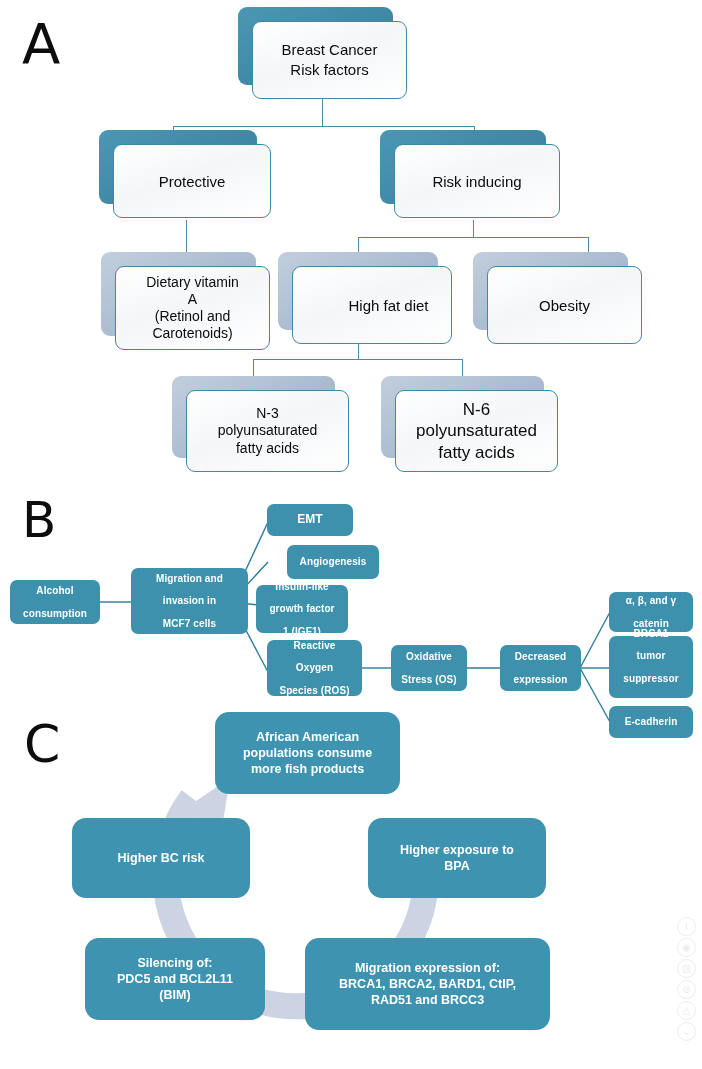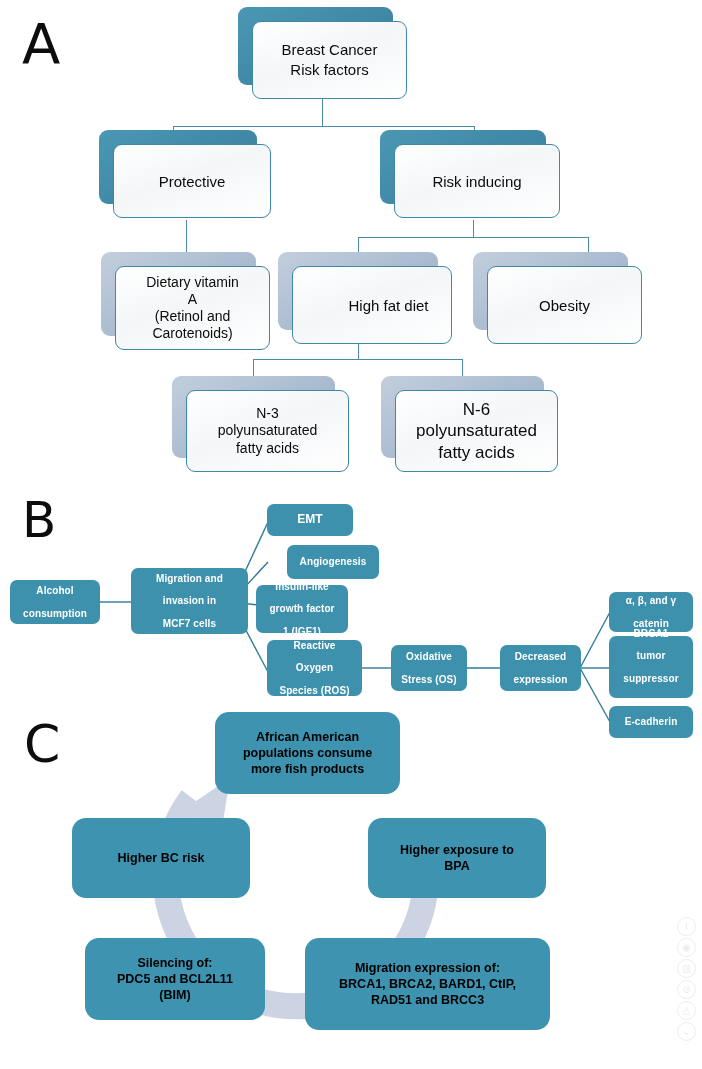--- a/index.html
+++ b/index.html
@@ -37,21 +37,21 @@
   
   .tnode{
     position:absolute;box-sizing:border-box;border-radius:7px;
     background:#3d91ad;color:#ffffff;font-weight:bold;
     display:flex;align-items:center;justify-content:center;text-align:center;
     line-height:1.12;letter-spacing:.1px;
   }
   .tnode span{display:block;padding:0 4px;}
   .cnode{
     position:absolute;box-sizing:border-box;border-radius:14px;
-    background:#3d93b0;color:#000000;font-weight:bold;
+    background:#3d93b0;color:#ffffff;font-weight:bold;
     display:flex;align-items:center;justify-content:center;text-align:center;
     line-height:1.3;
   }
   
   .ln{position:absolute;background:#4b8ba5;}
   .lnv{width:1.3px;}
   .lnh{height:1.3px;}
   svg.edges{position:absolute;left:0;top:0;overflow:visible;}
   svg.edges line{stroke:#2e7c99;stroke-width:1.4;}
   

